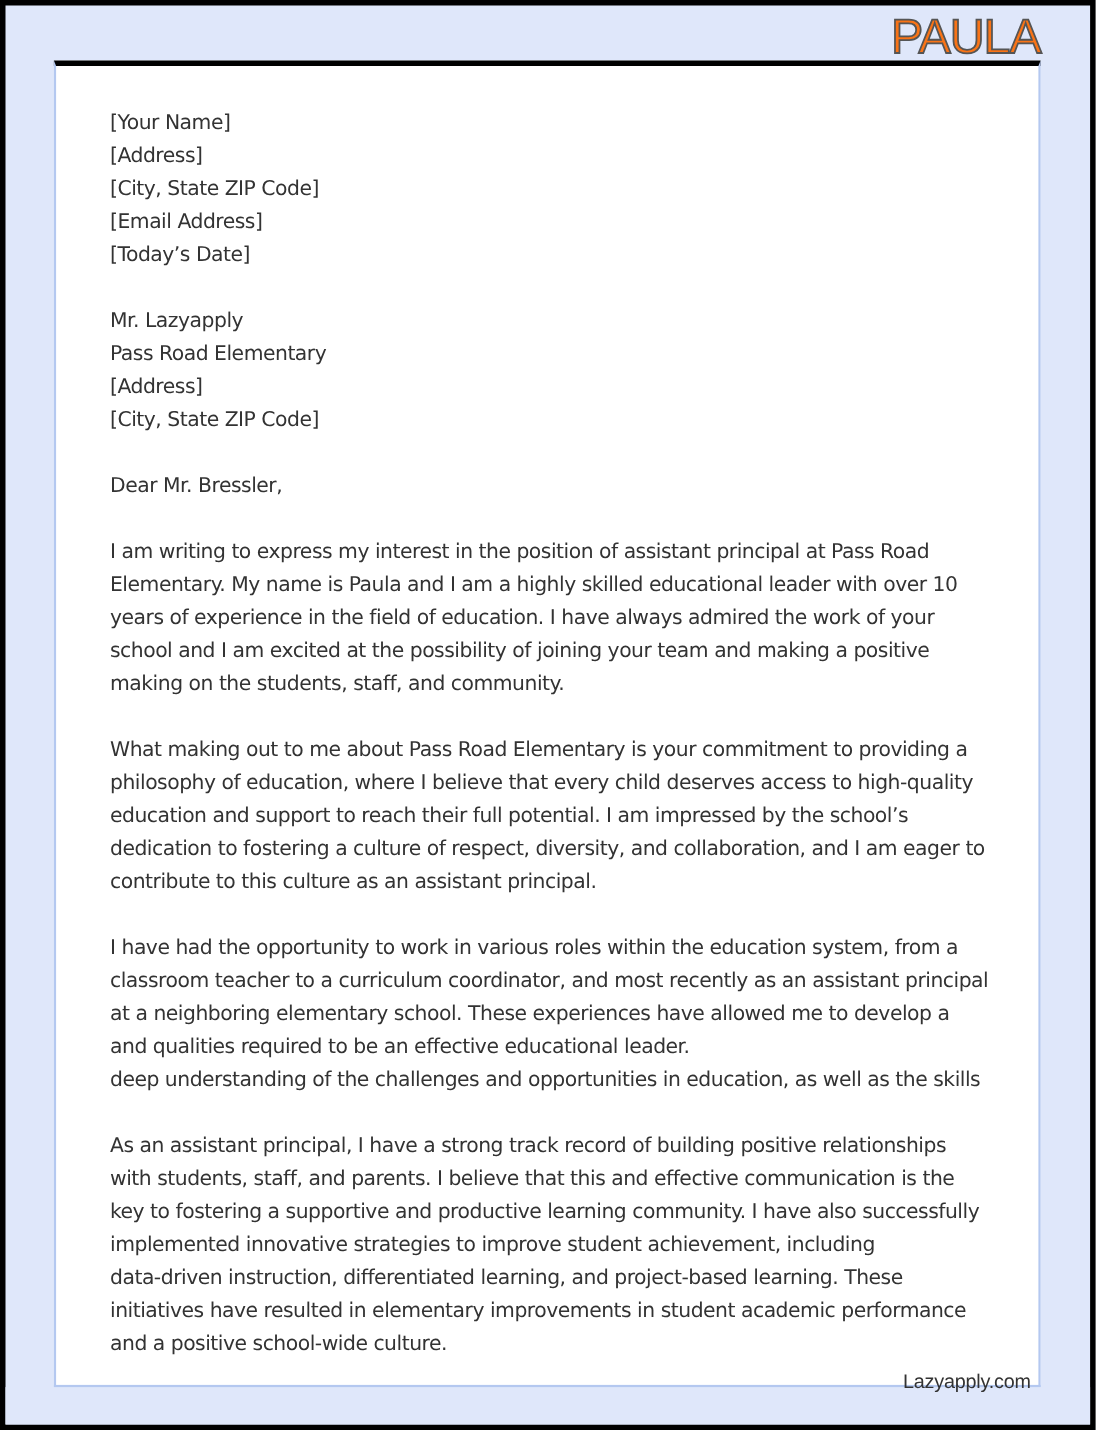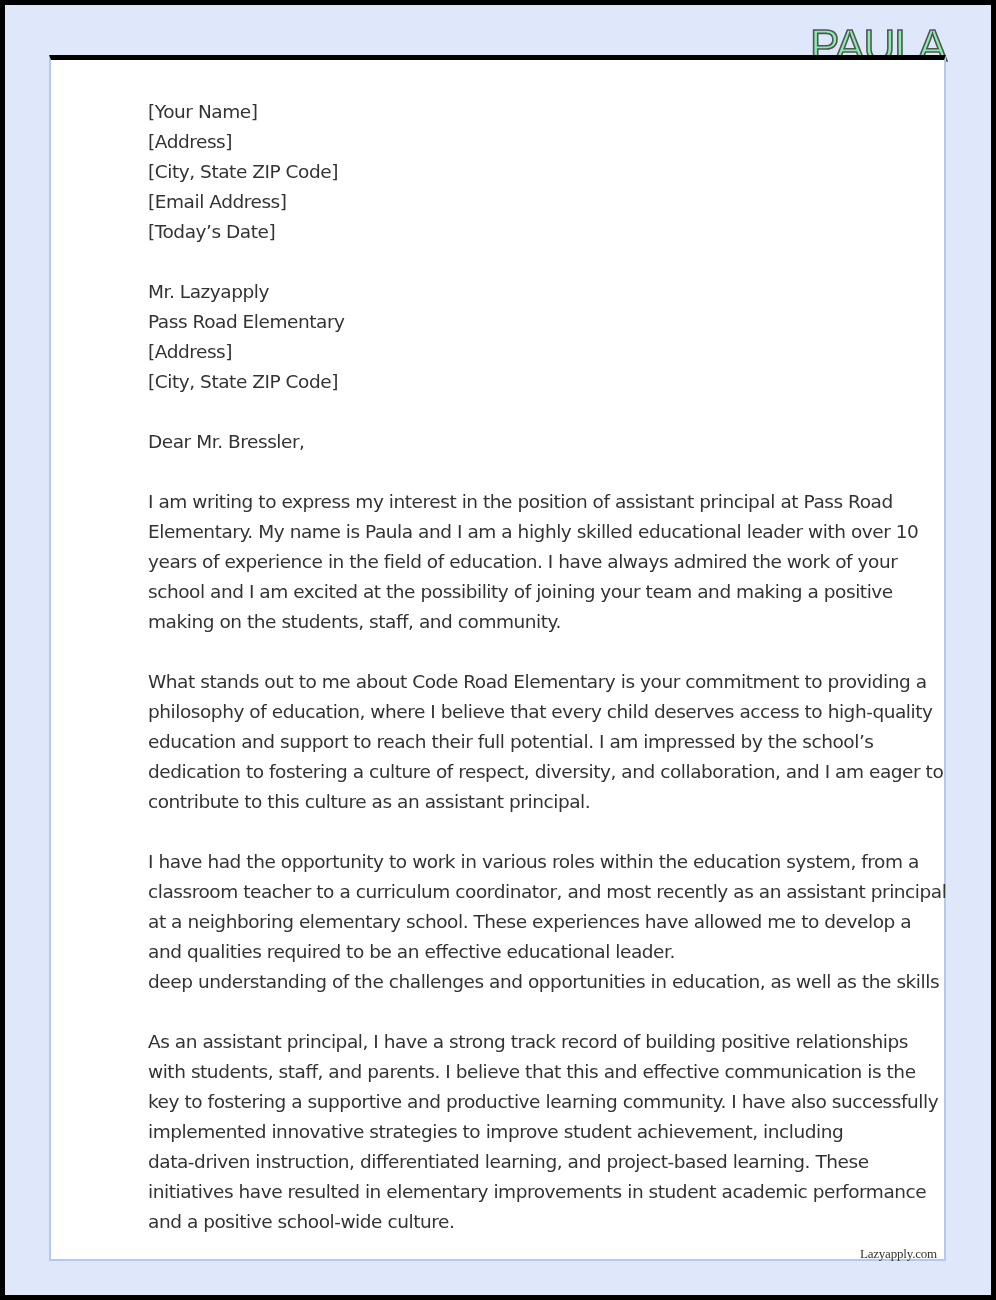--- a/index.html
+++ b/index.html
@@ -7,24 +7,24 @@
       width: 996px; height: 1300px;
       position: relative; overflow: hidden;
       background: #000;
       font-family: "DejaVu Sans", sans-serif;
     }
     .frame {
       position: absolute; left: 5px; top: 5px; width: 986px; height: 1290px;
       background: #dfe7fa;
     }
     .brand {
-      position: absolute; right: 50px; top: 24px;
+      position: absolute; right: 50px; top: 12px;
       font-family: "Liberation Sans", sans-serif;
       font-size: 44px; line-height: 44px; letter-spacing: -1px;
-      color: #86efac;
+      color: #f97316;
       -webkit-text-stroke: 1.6px #555;
       text-shadow: 0 0 0 #888;
     }
     .paper {
       position: absolute; left: 49px; top: 55px; width: 897px; height: 1206px;
       background: #fff;
       box-sizing: border-box;
       border-left: 2px solid #b4c8f0;
       border-right: 2px solid #b4c8f0;
       border-top: 5px solid #000;
@@ -33,28 +33,27 @@
     .paper-bottom {
       position: absolute; left: 49px; top: 1259px; width: 897px; height: 2px;
       background: #b4c8f0; z-index: 3;
     }
     .letter {
       position: absolute; left: 100px; top: 97px; width: 820px;
       color: #333; font-size: 18.5px; line-height: 30px;
       font-family: "DejaVu Sans", sans-serif;
       letter-spacing: -0.45px;
       z-index: 2;
-      margin-left: 48px;
     }
     .line { white-space: nowrap; height: 30px; }
     .gap { height: 30px; }
     .footer-mark {
       position: absolute; right: 59px; top: 1246px;
-      font-size: 13px; color: #333; z-index: 4;
-      font-family: Liberation Serif, serif; letter-spacing: -0.2px;
+      font-size: 18px; color: #333; z-index: 4;
+      font-family: Liberation Sans, sans-serif; letter-spacing: -0.2px;
     }
     .bottom-cover {
       position: absolute; left: 5px; top: 1261px; width: 986px; height: 34px;
       background: #dfe7fa; z-index: 2;
     }
   </style>
 </head>
 <body>
 
 <div class="frame"></div>
@@ -85,21 +84,21 @@
   <div>
     <div class="line">I am writing to express my interest in the position of assistant principal at Pass Road</div>
     <div class="line">Elementary. My name is Paula and I am a highly skilled educational leader with over 10</div>
     <div class="line">years of experience in the field of education. I have always admired the work of your</div>
     <div class="line">school and I am excited at the possibility of joining your team and making a positive</div>
     <div class="line">making on the students, staff, and community.</div>
   </div>
   <div class="gap"></div>
 
   <div>
-    <div class="line">What stands out to me about Code Road Elementary is your commitment to providing a</div>
+    <div class="line">What making out to me about Pass Road Elementary is your commitment to providing a</div>
     <div class="line">philosophy of education, where I believe that every child deserves access to high-quality</div>
     <div class="line">education and support to reach their full potential. I am impressed by the school’s</div>
     <div class="line">dedication to fostering a culture of respect, diversity, and collaboration, and I am eager to</div>
     <div class="line">contribute to this culture as an assistant principal.</div>
   </div>
   <div class="gap"></div>
 
   <div>
     <div class="line">I have had the opportunity to work in various roles within the education system, from a</div>
     <div class="line">classroom teacher to a curriculum coordinator, and most recently as an assistant principal</div>

